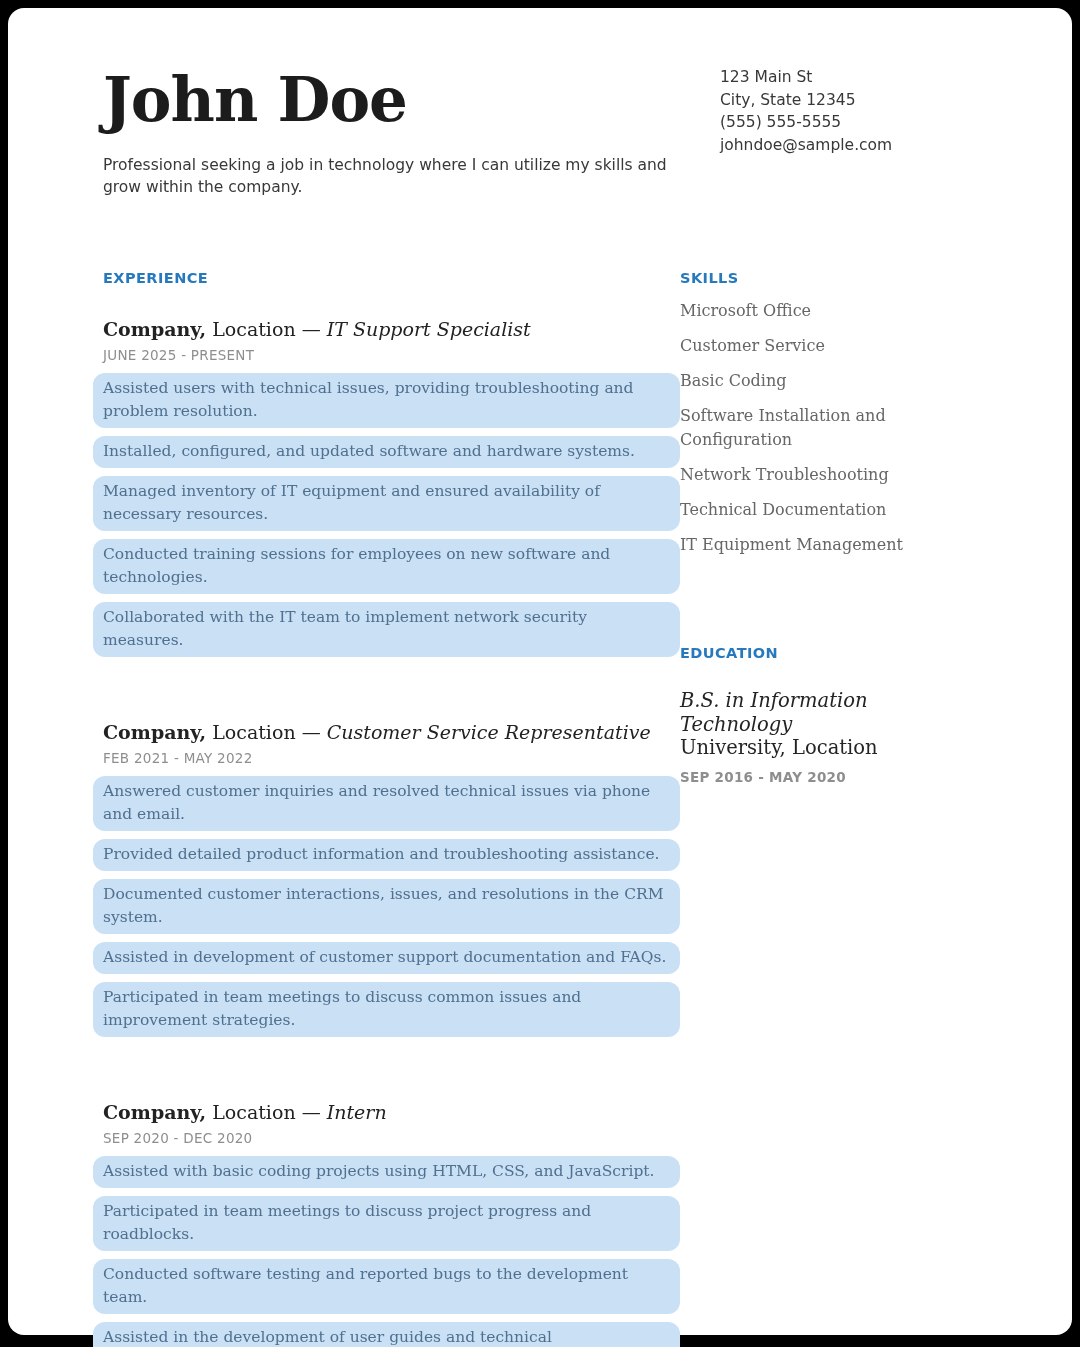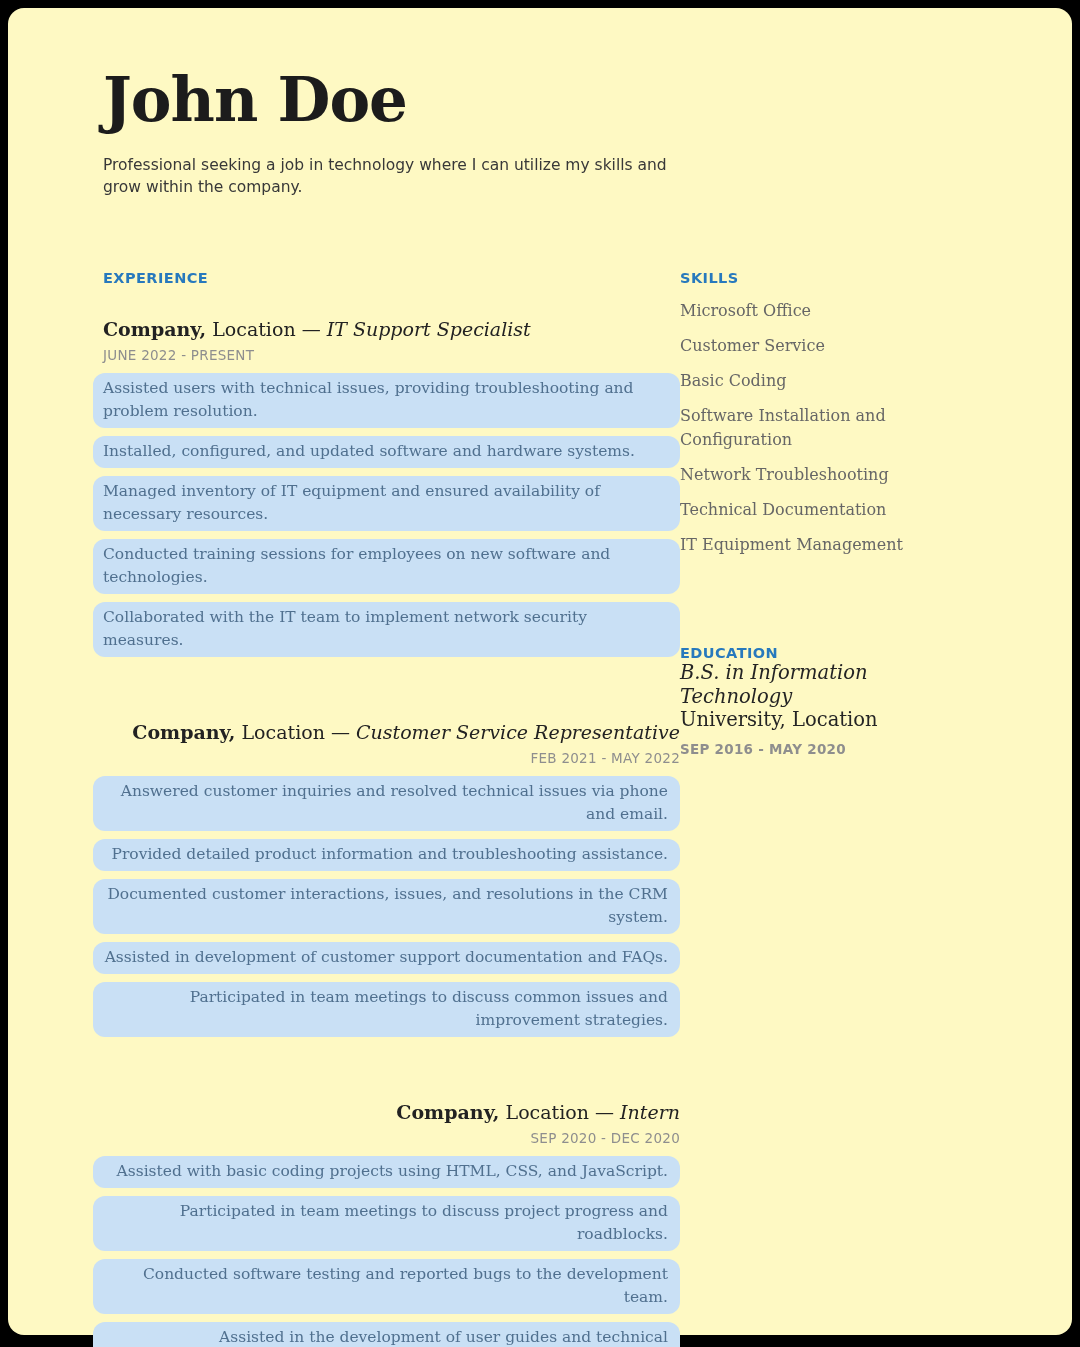--- a/index.html
+++ b/index.html
@@ -5,21 +5,21 @@
   * { margin: 0; padding: 0; box-sizing: border-box; }
   html, body {
     width: 1080px; height: 1347px;
     background: #000;
     overflow: hidden;
     font-family: "DejaVu Sans", sans-serif;
   }
   .page {
     position: absolute;
     left: 8px; top: 8px; right: 8px; bottom: 12px;
-    background: #fef9c3;
+    background: #ffffff;
     border-radius: 16px;
   }
 
   
   .name {
     position: absolute; left: 95px; top: 58px;
     font-family: "DejaVu Serif", serif;
     font-weight: bold;
     font-size: 61px;
     line-height: 1.1;
@@ -42,21 +42,21 @@
   .sec-heading {
     font-size: 14.5px; font-weight: bold;
     letter-spacing: 0.03em;
     color: #2779bd;
     margin-left: 10px;
   }
   .side-col .sec-heading { margin-left: 0; }
 
   
   .job { margin-top: 30px; }
-  .job + .job { margin-top: 62px; text-align: right; }
+  .job + .job { margin-top: 62px; }
   .job-title {
     margin-left: 10px;
     font-family: "DejaVu Serif", serif;
     font-size: 19px; line-height: 26px;
     font-weight: normal;
     color: #222222;
   }
   .job-title b { font-weight: bold; }
   .job-title i { }
   .job-dates {
@@ -81,20 +81,21 @@
     margin-top: 13px;
     font-family: "DejaVu Serif", serif;
     font-size: 16px; line-height: 24px;
     color: #666666;
   }
   .skills-list li { margin-bottom: 11px; }
 
   
   .edu-heading { margin-top: 88px; }
   .edu-degree {
+    margin-top: 28px;
     font-family: "DejaVu Serif", serif;
     font-style: italic;
     font-size: 19.5px; line-height: 23.5px;
     color: #242424;
   }
   .edu-school {
     font-family: "DejaVu Serif", serif;
     font-size: 19.5px; line-height: 24px;
     color: #242424;
   }
@@ -108,27 +109,33 @@
 </style>
 </head>
 <body>
 
 <div class="page">
 
   <h1 class="name">John Doe</h1>
 
   <p class="summary">Professional seeking a job in technology where I can utilize my skills and grow within the company.</p>
 
+  <div class="contact">
+    <div>123 Main St</div>
+    <div>City, State 12345</div>
+    <div>(555) 555-5555</div>
+    <div>johndoe@sample.com</div>
+  </div>
 
   <div class="main-col">
     <div class="sec-heading">EXPERIENCE</div>
     <div id="jobs-list">
   <div class="job">
     <h2 class="job-title"><b>Company,</b> <span>Location</span> <span>—</span> <i>IT Support Specialist</i></h2>
-    <div class="job-dates">JUNE 2022 - PRESENT</div>
+    <div class="job-dates">JUNE 2025 - PRESENT</div>
     <div>
             <div class="pill">Assisted users with technical issues, providing troubleshooting and problem resolution.</div>
             <div class="pill">Installed, configured, and updated software and hardware systems.</div>
             <div class="pill">Managed inventory of IT equipment and ensured availability of necessary resources.</div>
             <div class="pill">Conducted training sessions for employees on new software and technologies.</div>
             <div class="pill">Collaborated with the IT team to implement network security measures.</div>
           </div>
   </div>
 
   <div class="job">

